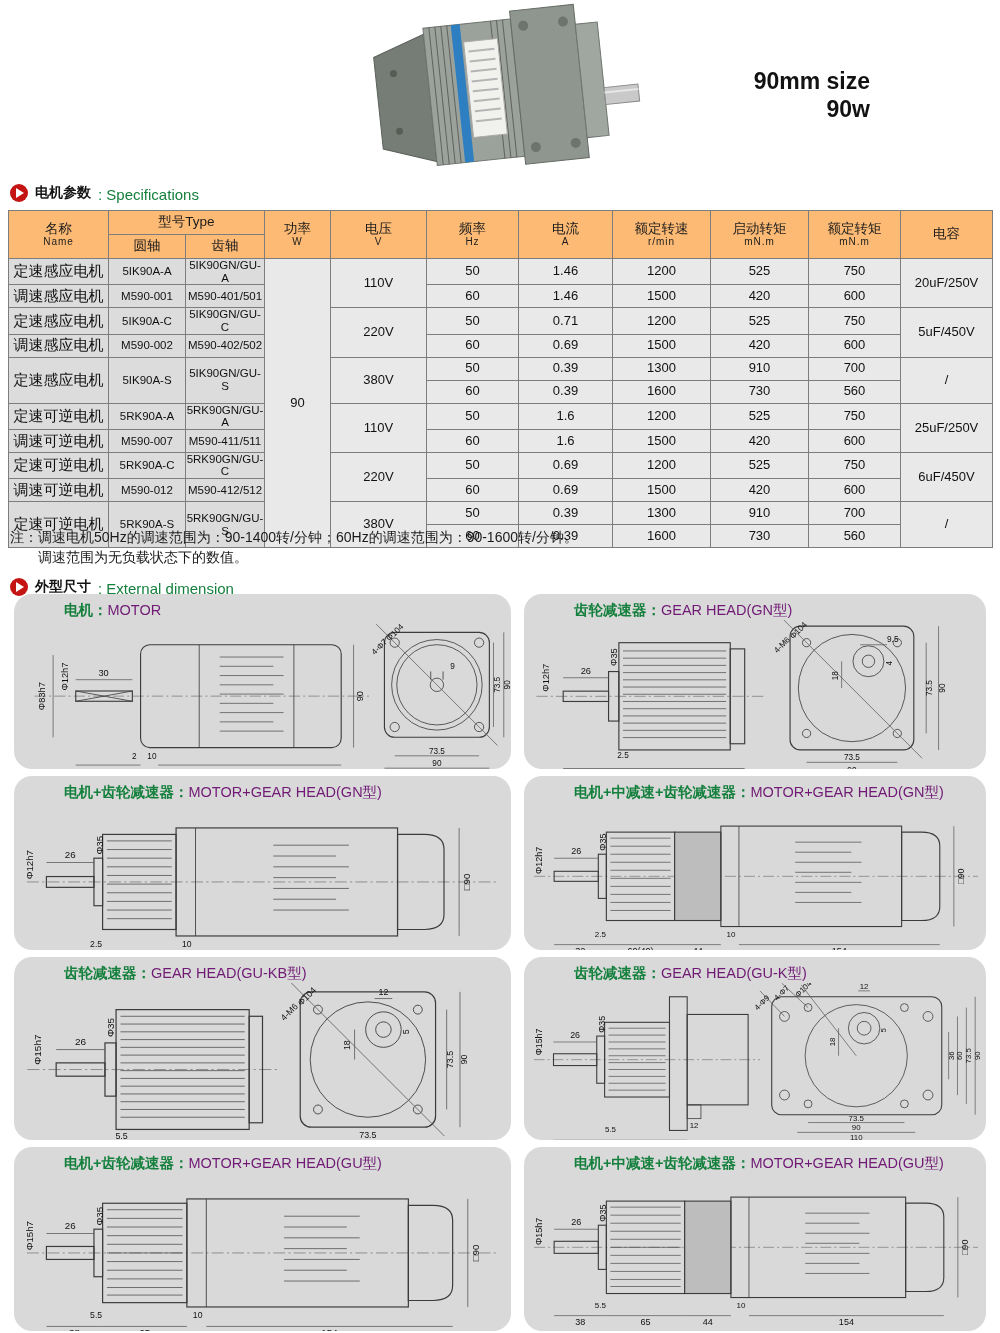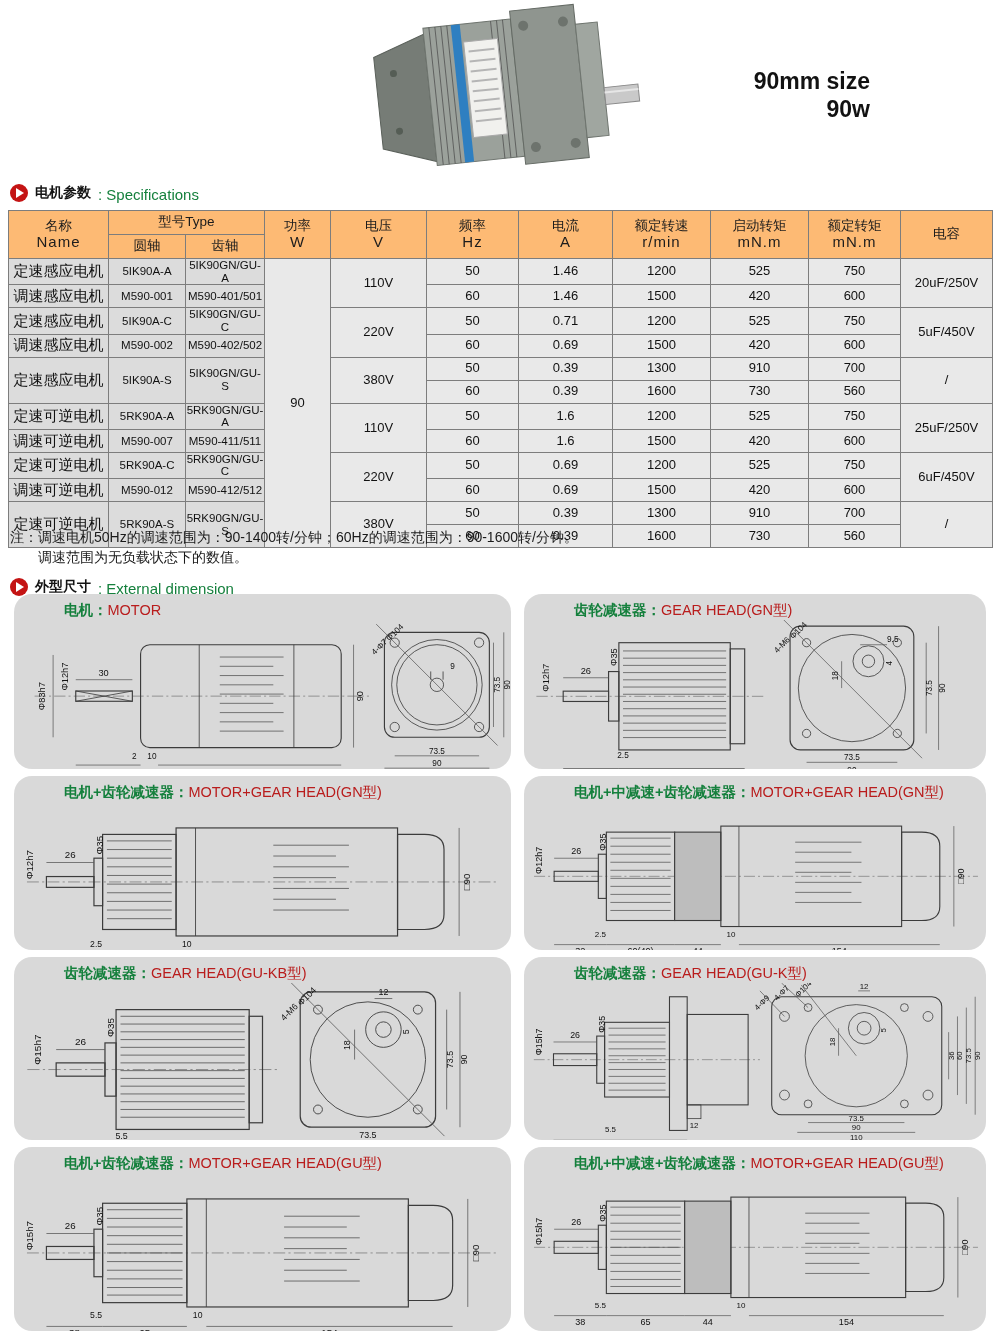--- a/index.html
+++ b/index.html
@@ -18,35 +18,35 @@
     border-left:8px solid #fff;border-top:5px solid transparent;border-bottom:5px solid transparent;}
   .sec-zh{font-size:14px;font-weight:bold;color:#141414;}
   .sec-en{font-size:15px;color:#15803d;padding-top:4px;}
 
   
   .spec-wrap{position:absolute;left:8px;top:210px;width:984px;}
   table.spec{border-collapse:collapse;width:984px;table-layout:fixed;}
   table.spec td{border:1px solid #7d7d7d;text-align:center;vertical-align:middle;
     background:#e9e9e9;font-size:13px;padding:0;height:22px;line-height:1.1;}
   table.spec thead td{background:#fdba74;height:23px;font-size:13.5px;color:#1c1c1c;}
-  table.spec thead .u{font-size:15px;letter-spacing:1px;text-align:center;}
+  table.spec thead .u{font-size:10px;letter-spacing:1px;text-align:center;}
   table.spec td.cn{background:#dcdcdc;font-size:15px;}
   table.spec td.cm{background:#dcdcdc;font-size:11.5px;}
 
   .notes{position:absolute;left:10px;top:527px;font-size:14px;color:#1a1a1a;line-height:1.45;}
   .notes .n2{padding-left:28px;}
 
   
   .panels{position:absolute;left:14px;top:594px;width:972px;display:grid;
     grid-template-columns:497px 462px;grid-template-rows:175px 174px 183px 184px;
     column-gap:13px;row-gap:7px;}
   .panel{background:#d9d9d9;border-radius:18px;padding:7px 0 0 0;box-sizing:border-box;overflow:hidden;}
   .ptitle{padding-left:50px;font-size:14.5px;white-space:nowrap;}
   .pzh{font-weight:bold;color:#15803d;}
-  .pen{color:#b91c1c;}
+  .pen{color:#701a75;}
   .draw{display:block;width:100%;}
 
   
   .ln{fill:none;stroke:#3c3c3c;stroke-width:1.1;}
   .lt{fill:none;stroke:#3c3c3c;stroke-width:0.8;}
   .fin{fill:none;stroke:#4a4a4a;stroke-width:0.7;}
   .cl{fill:none;stroke:#777;stroke-width:0.7;stroke-dasharray:11 3 2 3;}
   .dl{fill:none;stroke:#555;stroke-width:0.7;}
   .mid{fill:#bdbdbd;stroke:#3c3c3c;stroke-width:1.1;}
   text.dt{font-family:"Liberation Sans",sans-serif;font-size:9px;fill:#111;}

